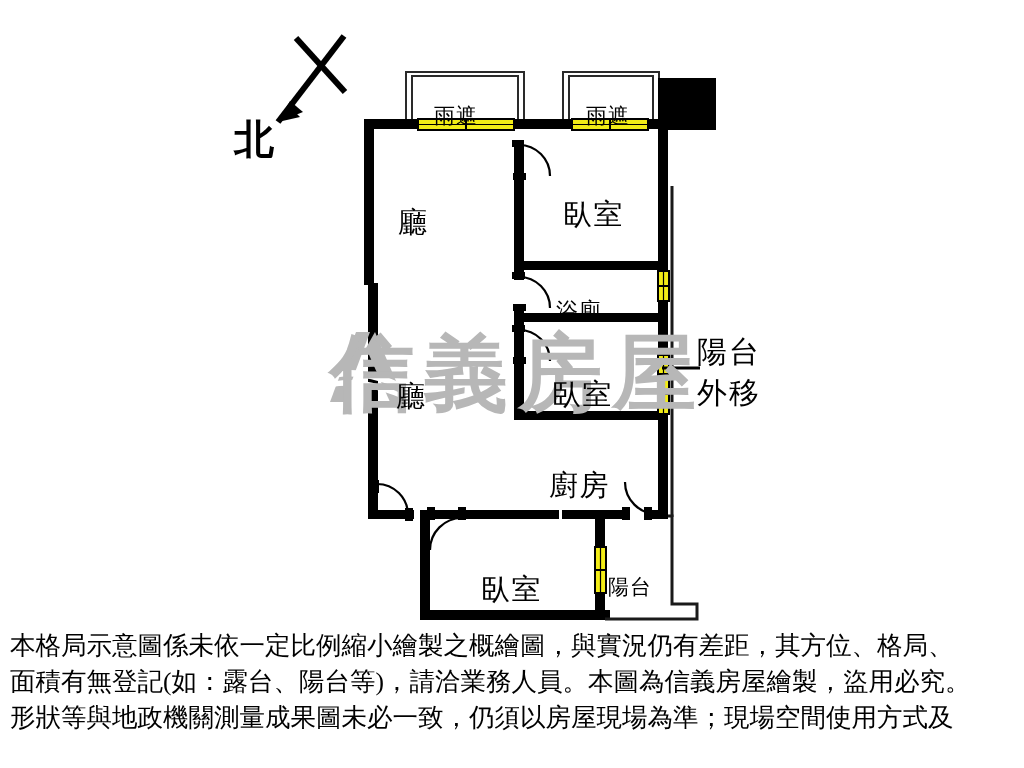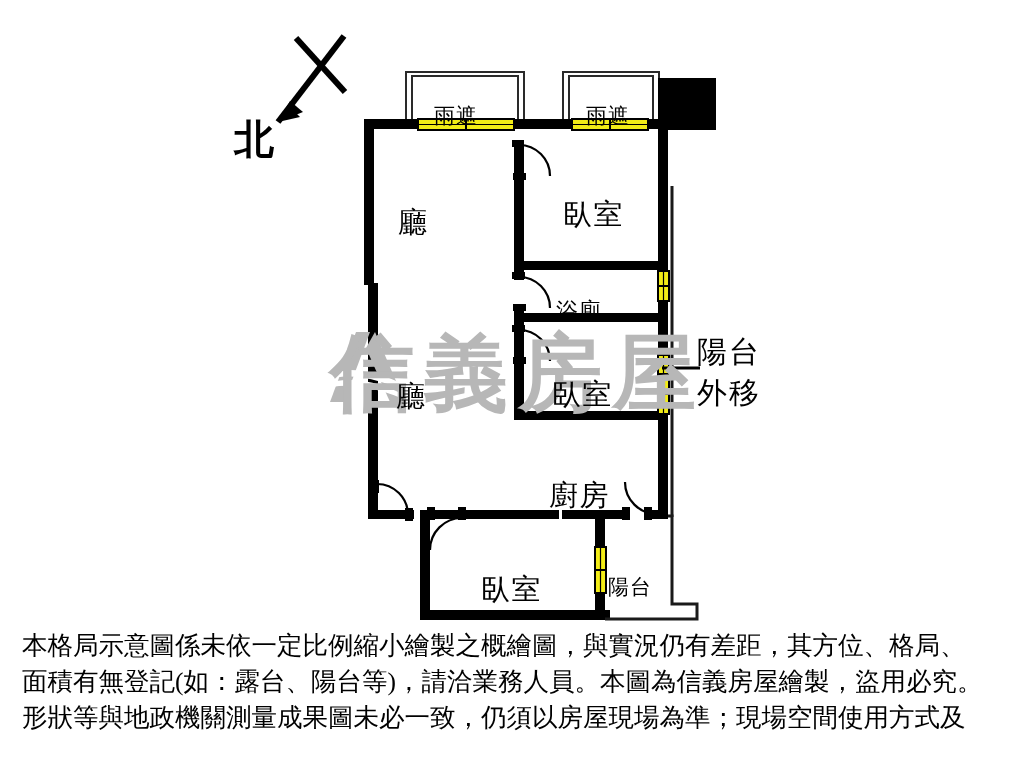--- a/index.html
+++ b/index.html
@@ -100,21 +100,21 @@
     line-height: 41px;
     letter-spacing: 2px;
     color: #000;
     white-space: nowrap;
     font-family: "Liberation Serif", "DejaVu Serif", serif;
   }
 
   
   #disclaimer {
     position: absolute;
-    left: 12px;
+    left: 0;
     top: 628px;
     width: 956px;
     padding: 0 10px;
     box-sizing: border-box;
     font-family: "Liberation Serif", "DejaVu Serif", serif;
     font-size: 25.5px;
     line-height: 36px;
     color: #000;
     letter-spacing: 0px;
     text-align: center;
@@ -277,21 +277,21 @@
   <div class="compass-label">北</div>
 
   <div class="room-label lbl-eave" style="left:434px; top:86px;">雨遮</div>
   <div class="room-label lbl-eave" style="left:586px; top:86px;">雨遮</div>
 
   <div class="room-label lbl-lg" style="left:398px; top:188px;">廳</div>
   <div class="room-label lbl-lg" style="left:563px; top:180px;">臥室</div>
   <div class="room-label lbl-md" style="left:556px; top:280px;">浴廁</div>
   <div class="room-label lbl-lg" style="left:396px; top:362px;">廳</div>
   <div class="room-label lbl-lg" style="left:552px; top:360px;">臥室</div>
-  <div class="room-label lbl-lg" style="left:549px; top:461px;">廚房</div>
+  <div class="room-label lbl-lg" style="left:549px; top:451px;">廚房</div>
   <div class="room-label lbl-lg" style="left:481px; top:555px;">臥室</div>
   <div class="room-label lbl-sm" style="left:608px; top:557px;">陽台</div>
 
   <div class="balcony-move">
     <div>陽台</div>
     <div>外移</div>
   </div>
 
 </div>
 

